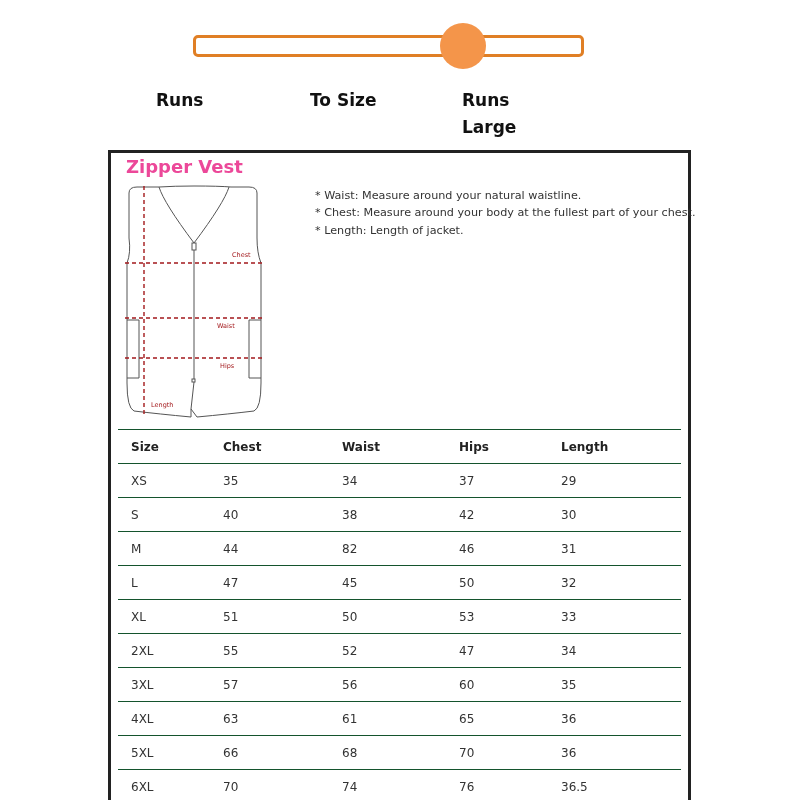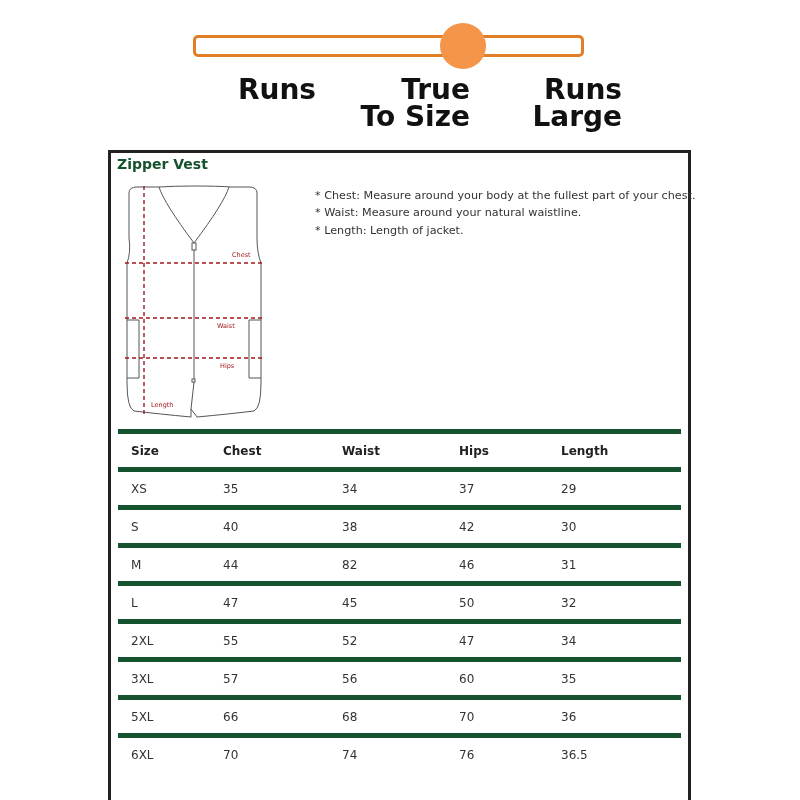--- a/index.html
+++ b/index.html
@@ -5,56 +5,55 @@
   html, body { margin: 0; padding: 0; background: #ffffff; }
   body { width: 800px; height: 800px; position: relative; overflow: hidden;
          font-family: "Liberation Sans", "DejaVu Sans", sans-serif; color: #222; }
 
   
   .fit-slider { position: absolute; left: 193px; top: 35px; width: 391px; height: 22px; }
   .slider-track { position: absolute; left: 0; top: 0; width: 100%; height: 100%;
                   box-sizing: border-box; border: 3px solid #e07f25; border-radius: 5px; background: #fff; }
   .slider-knob { position: absolute; top: 50%; width: 46px; height: 46px; margin-left: -23px; margin-top: -23px;
                  border-radius: 50%; background: #f4954a; }
-  .fit-label { position: absolute; top: 76px; width: 160px; margin-left: -80px; text-align: right;
-               font-family: "DejaVu Sans", sans-serif; font-weight: bold; font-size: 28px; line-height: 27px; color: #111; }
+  .fit-label { position: absolute; top: 87px; width: 160px; margin-left: -80px; text-align: left;
+               font-family: "DejaVu Sans", sans-serif; font-weight: bold; font-size: 17px; line-height: 27px; color: #111; }
   .fit-label span { display: block; }
 
   
   .size-box { position: absolute; left: 108px; top: 150px; width: 583px; height: 660px;
               box-sizing: border-box; border: 3px solid #222; border-bottom: none; background: #fff; }
-  .box-title { position: absolute; left: 6px; top: 3px; font-family: "DejaVu Sans", sans-serif;
-               font-weight: bold; font-size: 14px; color: #14532d; }
+  .box-title { position: absolute; left: 15px; top: 3px; font-family: "DejaVu Sans", sans-serif;
+               font-weight: bold; font-size: 18px; color: #ec4899; }
 
   .vest { position: absolute; left: 8px; top: 30px; width: 150px; height: 235px; }
 
   .notes { position: absolute; left: 204px; top: 34px; margin: 0; padding: 0; list-style: none;
            font-family: "DejaVu Sans", sans-serif; font-size: 11.2px; color: #333; line-height: 17.3px; }
   .notes li { white-space: pre; }
 
   .size-table { position: absolute; left: 7px; top: 276px; width: 563px; border-collapse: collapse;
                 font-family: "DejaVu Sans", sans-serif; font-size: 12px; color: #333; }
   .size-table th, .size-table td { height: 33px; padding: 0 0 0 13px; text-align: left; vertical-align: middle;
-                border-top: 5px solid #14532d; }
+                border-top: 1px solid #14532d; }
   .size-table th { font-weight: bold; color: #222; }
   .size-table td { font-weight: normal; }
   .c0 { width: 79px; } .c1 { width: 106px; } .c2 { width: 104px; } .c3 { width: 89px; }
 </style>
 </head>
 <body>
 
 <div class="fit-slider">
   <div class="slider-track"></div>
   <div class="slider-knob" id="slider-knob" style="left: 69%;"></div>
 </div>
 <div class="fit-label" style="left:236px">
   <span>Runs</span>
 </div>
 <div class="fit-label" style="left:390px">
-  <span>True</span>
   <span>To Size</span>
 </div>
 <div class="fit-label" style="left:542px">
   <span>Runs</span>
   <span>Large</span>
 </div>
 
 <div class="size-box">
   <div class="box-title">Zipper Vest</div>
 
@@ -81,22 +80,22 @@
     </g>
     <g fill="#a3191c" font-family="DejaVu Sans, sans-serif" font-size="6.5">
       <text x="113" y="74">Chest</text>
       <text x="98" y="145">Waist</text>
       <text x="101" y="185">Hips</text>
       <text x="32" y="224">Length</text>
     </g>
   </svg>
 
   <ul class="notes">
+    <li>* Waist: Measure around your natural waistline.</li>
     <li>* Chest: Measure around your body at the fullest part of your chest.</li>
-    <li>* Waist: Measure around your natural waistline.</li>
     <li>* Length: Length of jacket.</li>
   </ul>
 
   <table class="size-table">
     <thead>
       <tr>
         <th class="c0">Size</th>
         <th class="c1">Chest</th>
         <th class="c2">Waist</th>
         <th class="c3">Hips</th>
@@ -126,32 +125,46 @@
           <td>31</td>
         </tr>
         <tr>
           <td>L</td>
           <td>47</td>
           <td>45</td>
           <td>50</td>
           <td>32</td>
         </tr>
         <tr>
+          <td>XL</td>
+          <td>51</td>
+          <td>50</td>
+          <td>53</td>
+          <td>33</td>
+        </tr>
+        <tr>
           <td>2XL</td>
           <td>55</td>
           <td>52</td>
           <td>47</td>
           <td>34</td>
         </tr>
         <tr>
           <td>3XL</td>
           <td>57</td>
           <td>56</td>
           <td>60</td>
           <td>35</td>
+        </tr>
+        <tr>
+          <td>4XL</td>
+          <td>63</td>
+          <td>61</td>
+          <td>65</td>
+          <td>36</td>
         </tr>
         <tr>
           <td>5XL</td>
           <td>66</td>
           <td>68</td>
           <td>70</td>
           <td>36</td>
         </tr>
         <tr>
           <td>6XL</td>

